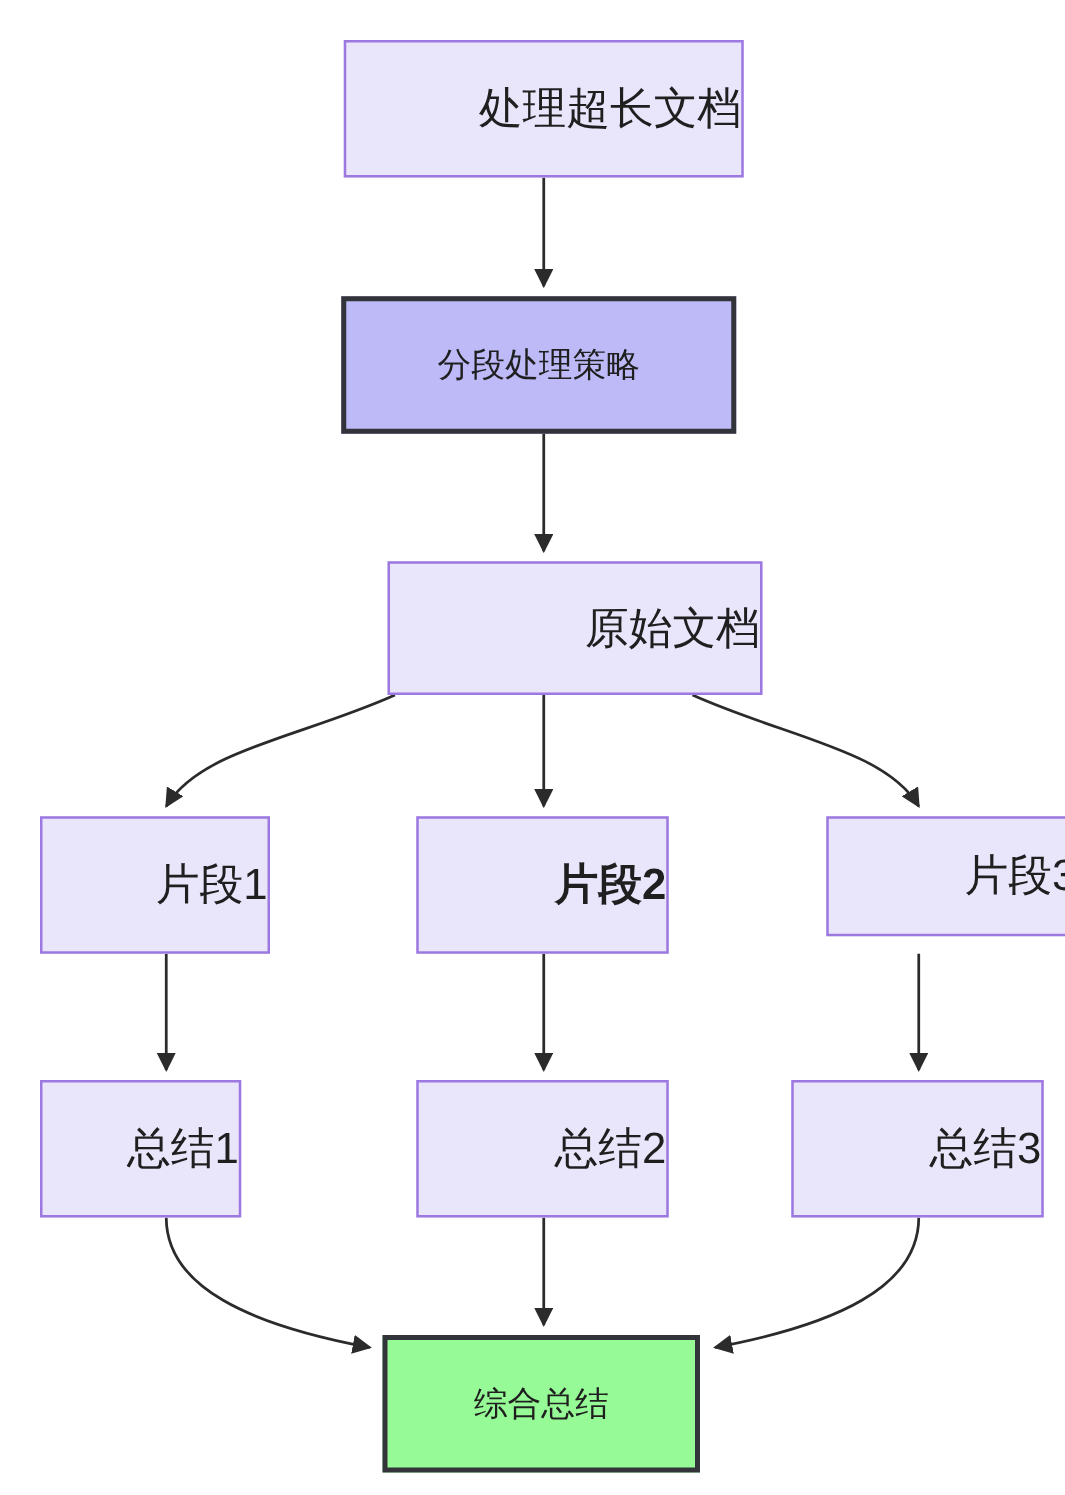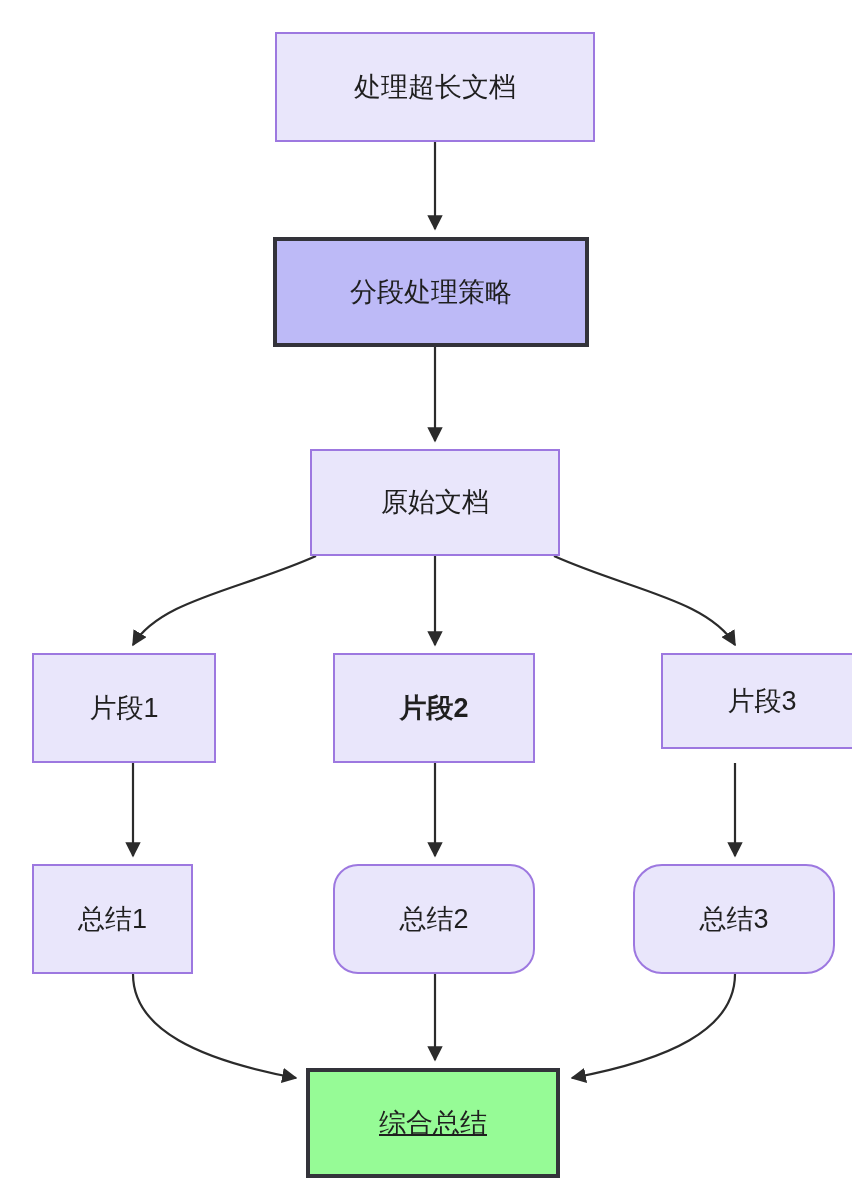--- a/index.html
+++ b/index.html
@@ -40,50 +40,50 @@
   }
   .node-label {
     display: block;
     white-space: nowrap;
   }
   
   .node.style-default {
     background: #e9e6fb;
     border: 2px solid #9d78e0;
     color: #1f1f1f;
-    font-size: 27px;
+    font-size: 35px;
+    justify-content: flex-end;
   }
   
   .node.style-strategy {
     background: #bdbaf7;
     border: 4px solid #33333a;
     color: #1f1f1f;
     font-size: 27px;
   }
   
   .node.style-final {
     background: #96fb96;
     border: 4px solid #33333a;
     color: #1f1f1f;
     font-size: 27px;
-    text-decoration: underline;
   }
 
   
   #node-root        { left: 275px; top: 32px;   width: 320px; height: 110px; }
   #node-strategy    { left: 273px; top: 237px;  width: 316px; height: 110px; }
-  #node-source      { left: 310px; top: 449px;  width: 250px; height: 107px; }
+  #node-source      { left: 310px; top: 449px;  width: 300px; height: 107px; }
 
   #node-frag-1      { left: 32px;  top: 653px;  width: 184px; height: 110px; }
   #node-frag-2      { left: 333px; top: 653px;  width: 202px; height: 110px; font-weight: bold; }
   #node-frag-3      { left: 661px; top: 653px;  width: 202px; height: 96px; }
 
   #node-sum-1       { left: 32px;  top: 864px;  width: 161px; height: 110px; }
-  #node-sum-2       { left: 333px; top: 864px;  width: 202px; height: 110px; border-radius: 25px; }
-  #node-sum-3       { left: 633px; top: 864px;  width: 202px; height: 110px; border-radius: 29px; }
+  #node-sum-2       { left: 333px; top: 864px;  width: 202px; height: 110px; }
+  #node-sum-3       { left: 633px; top: 864px;  width: 202px; height: 110px; }
 
   #node-final       { left: 306px; top: 1068px; width: 254px; height: 110px; }
 </style>
 </head>
 <body>
 
 <div id="diagram-root">
 
   <svg id="edge-layer" viewBox="0 0 852 1196" width="852" height="1196" xmlns="http://www.w3.org/2000/svg">
     <defs>

